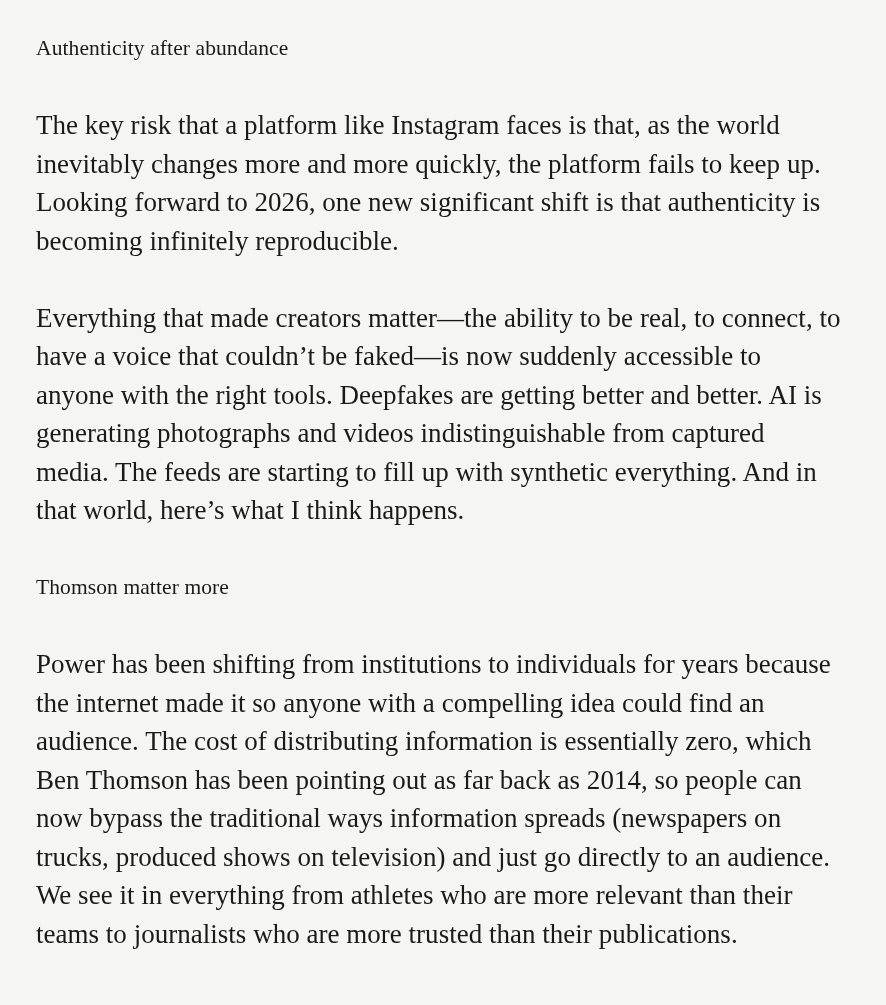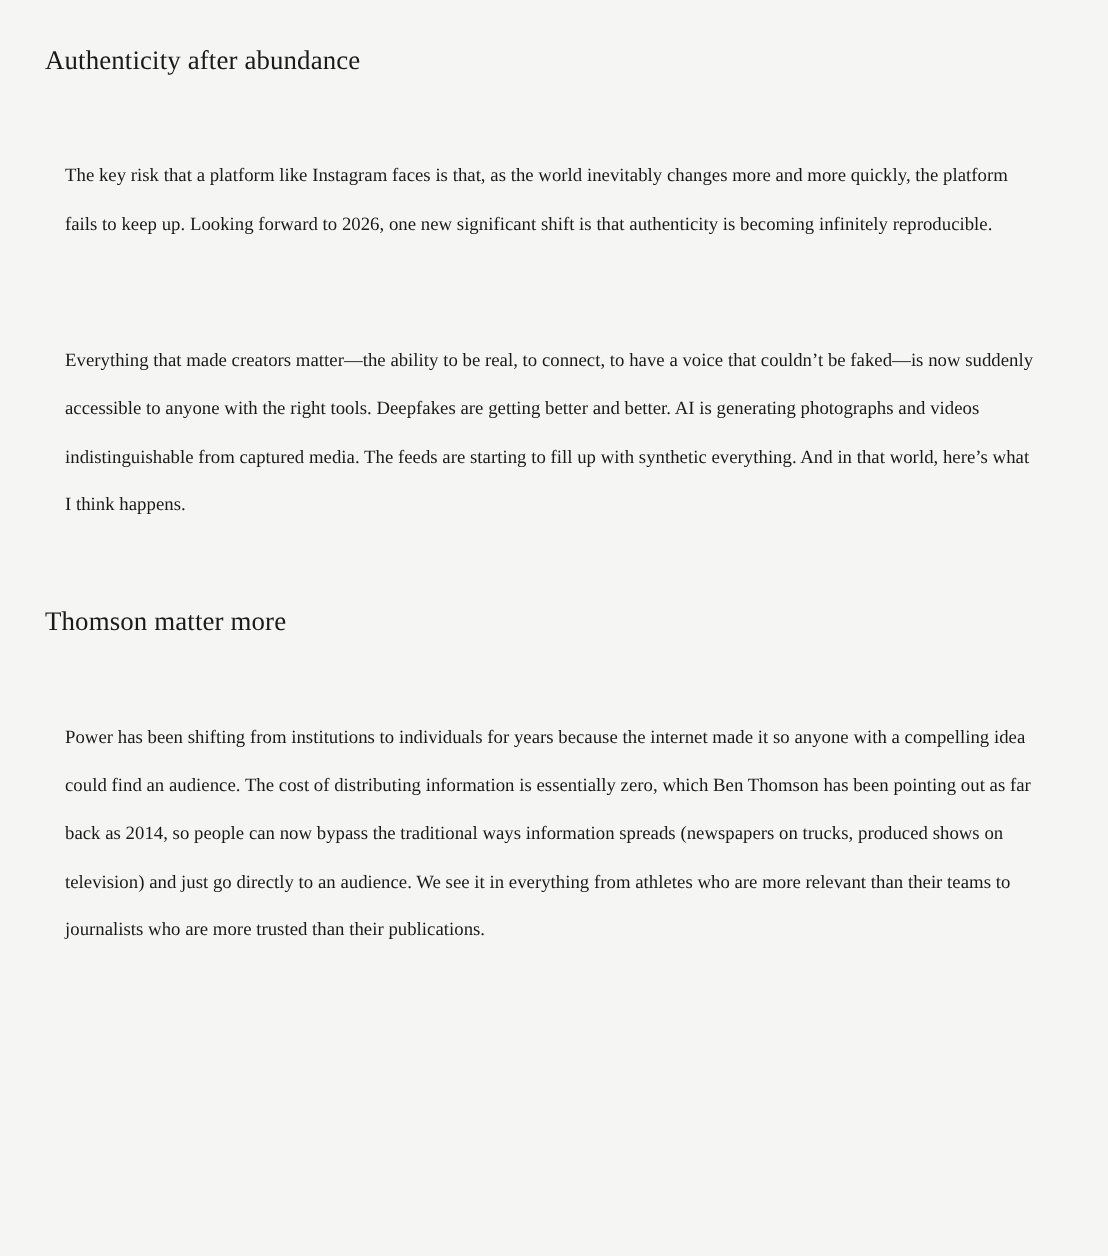--- a/index.html
+++ b/index.html
@@ -38,25 +38,25 @@
     line-height: 38.5px;
     font-weight: 400;
     color: #1a1a1a;
     margin: 0;
     padding: 0;
     letter-spacing: 0.1px;
   }
 
   .body-paragraph {
     font-family: "Liberation Serif", "DejaVu Serif", serif;
-    font-size: 15px;
+    font-size: 27px;
     line-height: 38.5px;
     font-weight: 400;
     color: #1a1a1a;
-    margin: 16px;
+    margin: 0;
     padding: 0;
     text-align: left;
     letter-spacing: 0.02px;
   }
 
   
   .block-gap {
     height: 38.5px;
   }
 

